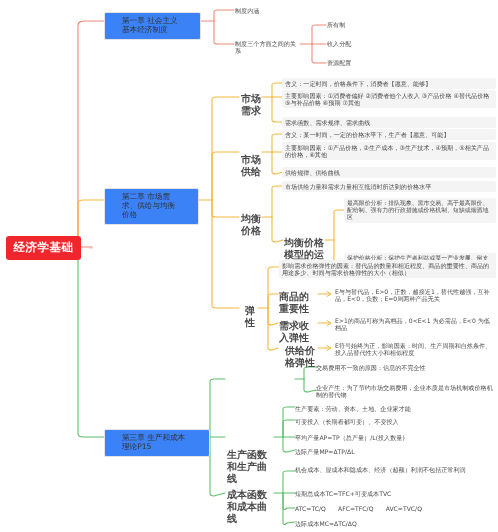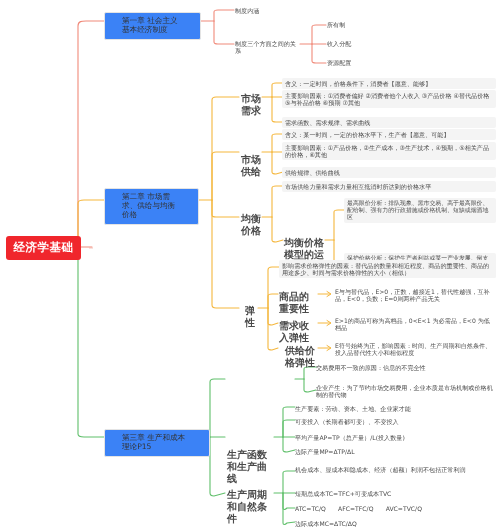--- a/index.html
+++ b/index.html
@@ -199,19 +199,19 @@
 
   <div class="node leaf plain" style="left:315px;top:362px;width:181px;">交易费用不一致的原因：信息的不完全性</div>
   <div class="node leaf plain" style="left:315px;top:382px;width:181px;">企业产生：为了节约市场交易费用，企业本质是市场机制或价格机制的替代物</div>
 
   <div class="node l2" style="left:225px;top:431px;width:50px;margin-top:16px;">生产函数和生产曲线</div>
   <div class="node leaf plain" style="left:294px;top:403px;width:200px;">生产要素：劳动、资本、土地、企业家才能</div>
   <div class="node leaf plain" style="left:294px;top:416px;width:200px;">可变投入（长期看都可变）、不变投入</div>
   <div class="node leaf plain" style="left:294px;top:432px;width:200px;">平均产量AP=TP（总产量）/L(投入数量)</div>
   <div class="node leaf plain" style="left:294px;top:446px;width:200px;">边际产量MP=ΔTP/ΔL</div>
 
-  <div class="node l2" style="left:225px;top:487px;width:50px;">生产周期和自然条件</div>
+  <div class="node l2" style="left:225px;top:487px;width:50px;">成本函数和成本曲线</div>
   <div class="node leaf plain" style="left:294px;top:464px;width:200px;">机会成本、显成本和隐成本、经济（超额）利润不包括正常利润</div>
   <div class="node leaf plain" style="left:294px;top:488px;width:200px;">短期总成本TC=TFC+可变成本TVC</div>
   <div class="node leaf plain" style="left:294px;top:503px;width:200px;">ATC=TC/Q　　AFC=TFC/Q　　AVC=TVC/Q</div>
   <div class="node leaf plain" style="left:294px;top:518px;width:200px;">边际成本MC=ΔTC/ΔQ</div>
 
 </div>
 
 </body></html>

